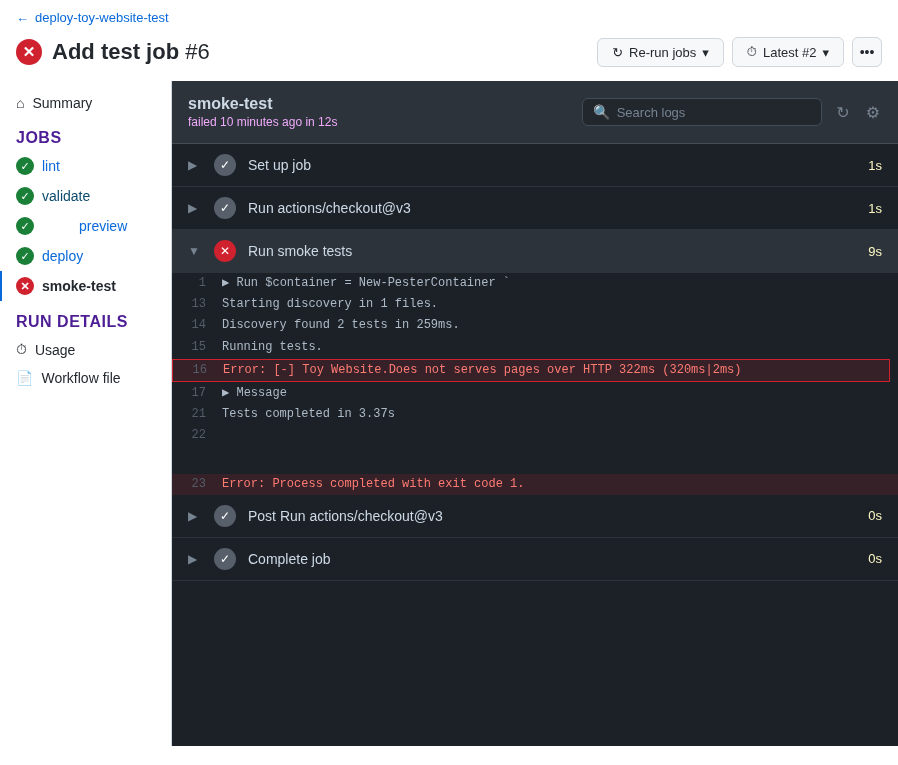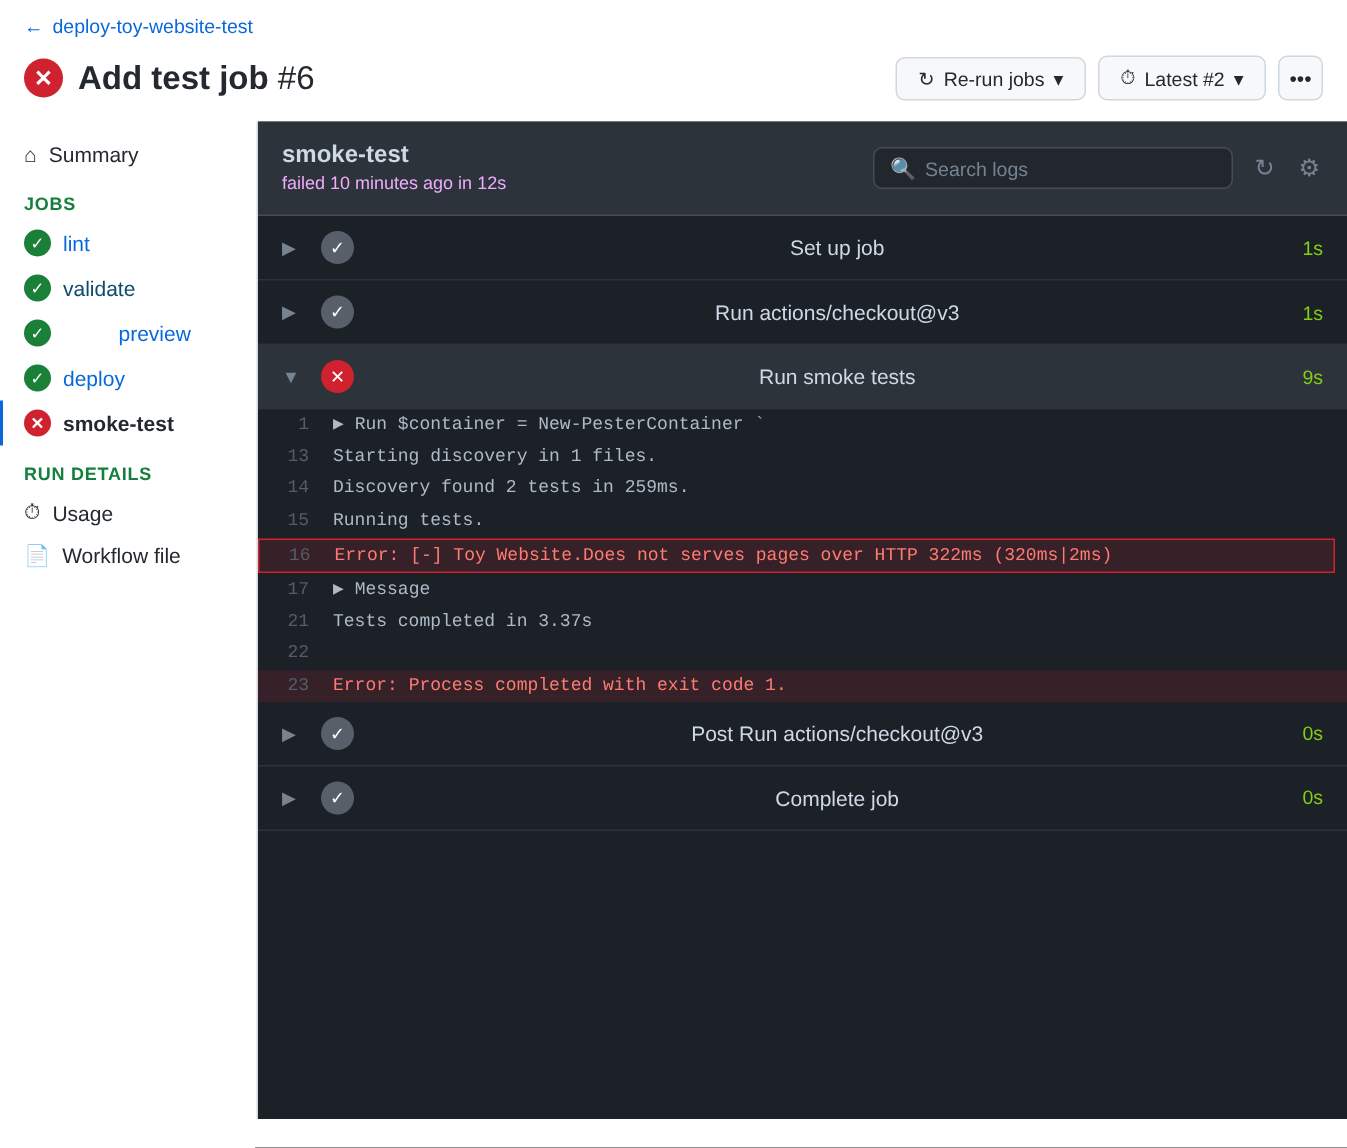--- a/index.html
+++ b/index.html
@@ -88,23 +88,23 @@
       color: #24292f;
       text-decoration: none;
     }
     .sidebar-item.active {
       border-left: 2px solid #0969da;
       padding-left: 14px;
       font-weight: 600;
     }
     .sidebar-section {
       padding: 12px 16px 4px;
-      font-size: 12px;
+      font-size: 16px;
       font-weight: 600;
-      color: #15803d;
+      color: #4c1d95;
       text-transform: uppercase;
       letter-spacing: 0.5px;
     }
 
     
     .status-success {
       width: 18px; height: 18px;
       border-radius: 50%;
       background: #1a7f37;
       display: flex; align-items: center; justify-content: center;
@@ -205,22 +205,22 @@
       width: 22px; height: 22px;
       border-radius: 50%;
       background: #57606a;
       display: flex; align-items: center; justify-content: center;
       color: white; font-size: 12px;
       margin-right: 12px; flex-shrink: 0;
     }
     .step-status-fail {
       background: #cf222e;
     }
-    .step-name { flex: 1; font-size: 14px; text-align: center; }
-    .step-time { color: #84cc16; font-size: 13px; }
+    .step-name { flex: 1; font-size: 14px; }
+    .step-time { color: #fef9c3; font-size: 13px; }
 
     
     .step-row.expanded { background: #2d333b; }
     .step-content {
       background: #1c2128;
       font-family: 'SFMono-Regular', Consolas, 'Liberation Mono', Menlo, monospace;
       font-size: 12px;
     }
     .log-line {
       display: flex;
@@ -233,20 +233,21 @@
       color: #545d68;
       width: 50px;
       text-align: right;
       padding-right: 16px;
       flex-shrink: 0;
       user-select: none;
     }
     .log-text { flex: 1; white-space: pre; }
     .log-line.error-line {
       background: rgba(207, 34, 46, 0.15);
+      margin-top: 27px;
     }
     .log-line.error-line .log-text { color: #ff7b72; }
     .error-keyword { color: #ff7b72; font-weight: 400; }
 
     a { text-decoration: none; color: inherit; }
   </style>
 </head>
 <body>
 
 <div class="top-nav">

